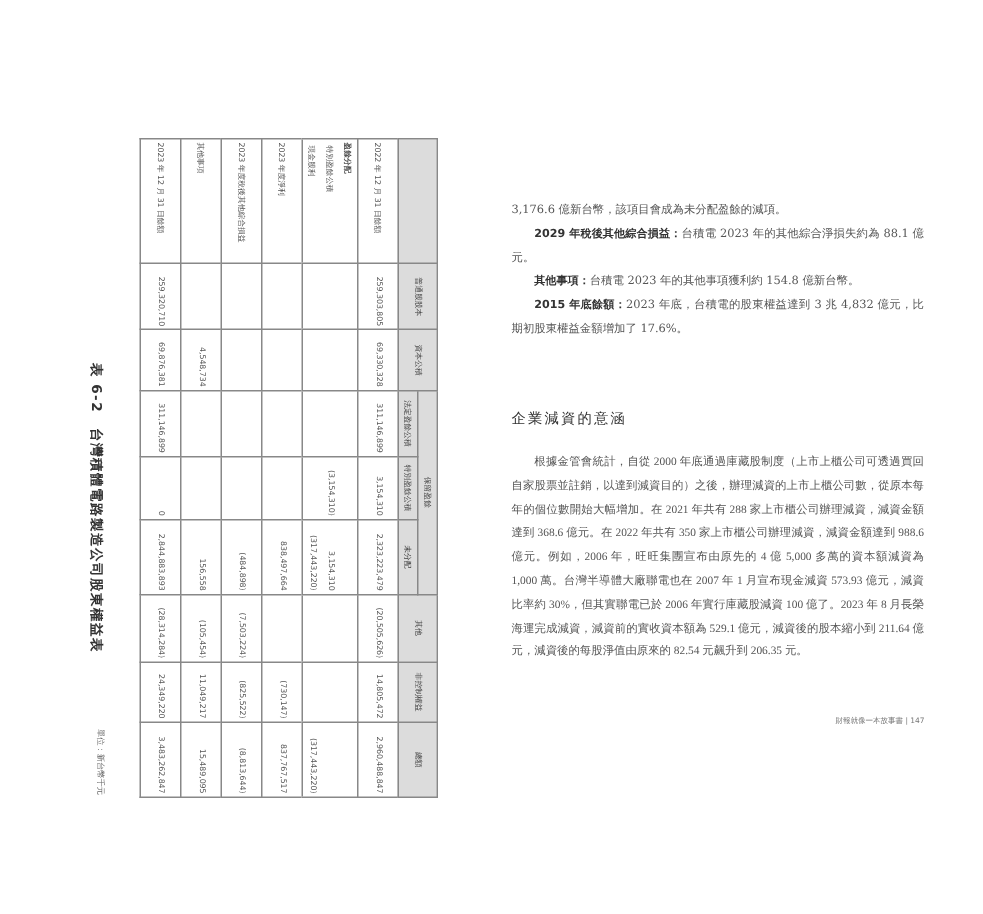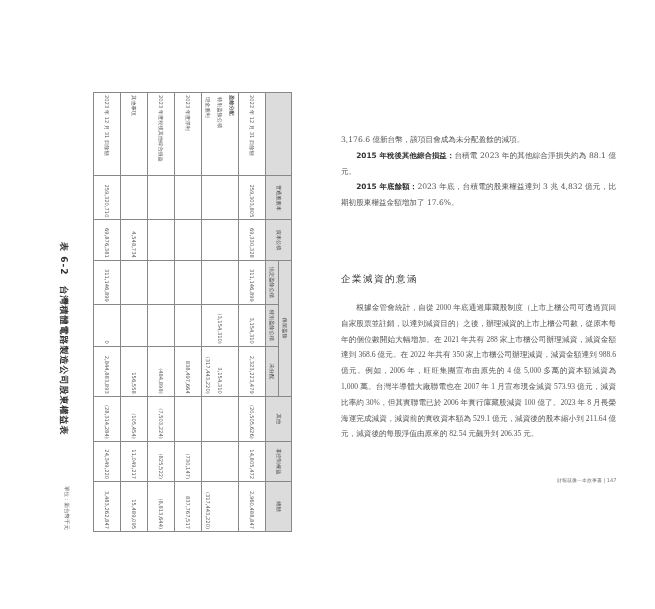--- a/index.html
+++ b/index.html
@@ -176,21 +176,22 @@
       </table>
       <div class="tbl-title">表 6-2　台灣積體電路製造公司股東權益表</div>
       <div class="tbl-unit">單位：新台幣千元</div>
     </div>
   </div>
 </div>
 
 <div class="right-page">
   <div class="text p1">
     <p>3,176.6 億新台幣，該項目會成為未分配盈餘的減項。</p>
-    <p class="ind"><b>2015 年稅後其他綜合損益</b><b>：</b><span>台積電 2023 年的其他綜合淨損失約為 88.1 億元。</span></p>
+    <p class="ind"><b>2029 年稅後其他綜合損益</b><b>：</b><span>台積電 2023 年的其他綜合淨損失約為 88.1 億元。</span></p>
+    <p class="ind"><b>其他事項</b><b>：</b><span>台積電 2023 年的其他事項獲利約 154.8 億新台幣。</span></p>
     <p class="ind"><b>2015 年底餘額</b><b>：</b><span>2023 年底，台積電的股東權益達到 3 兆 4,832 億元，比期初股東權益金額增加了 17.6%。</span></p>
   </div>
   <div class="h2">企業減資的意涵</div>
   <div class="text p2">
     <p class="ind">根據金管會統計，自從 2000 年底通過庫藏股制度（上市上櫃公司可透過買回自家股票並註銷，以達到減資目的）之後，辦理減資的上市上櫃公司數，從原本每年的個位數開始大幅增加。在 2021 年共有 288 家上市櫃公司辦理減資，減資金額達到 368.6 億元。在 2022 年共有 350 家上市櫃公司辦理減資，減資金額達到 988.6 億元。例如，2006 年，旺旺集團宣布由原先的 4 億 5,000 多萬的資本額減資為 1,000 萬。台灣半導體大廠聯電也在 2007 年 1 月宣布現金減資 573.93 億元，減資比率約 30%，但其實聯電已於 2006 年實行庫藏股減資 100 億了。2023 年 8 月長榮海運完成減資，減資前的實收資本額為 529.1 億元，減資後的股本縮小到 211.64 億元，減資後的每股淨值由原來的 82.54 元飆升到 206.35 元。</p>
   </div>
   <div class="footer">財報就像一本故事書 | 147</div>
 </div>
 
 </body></html>

